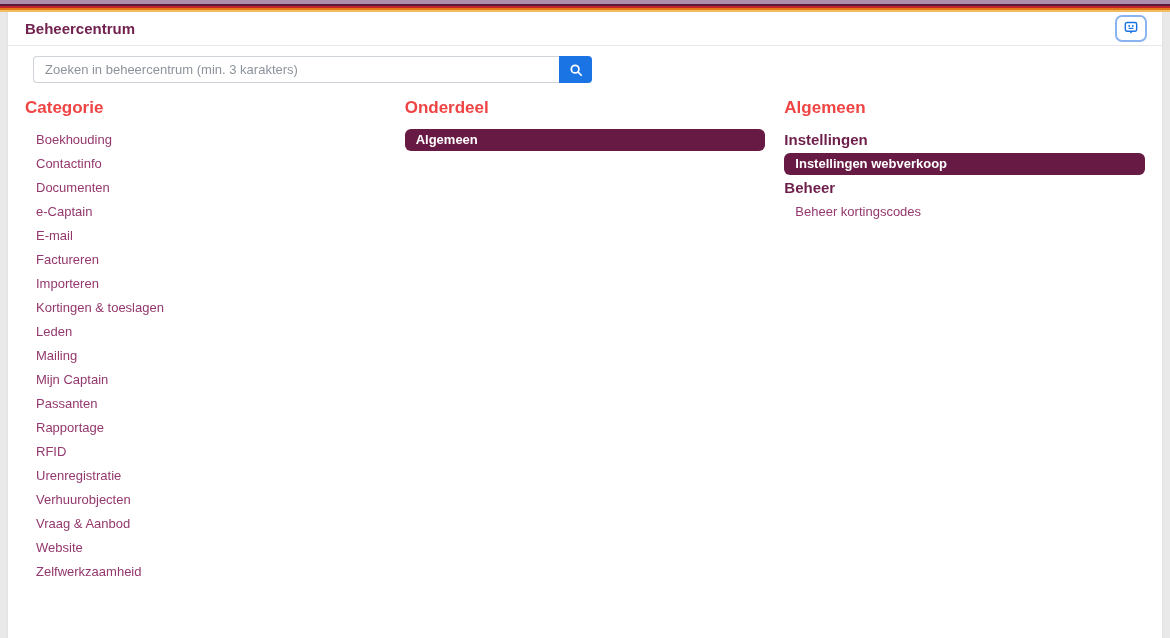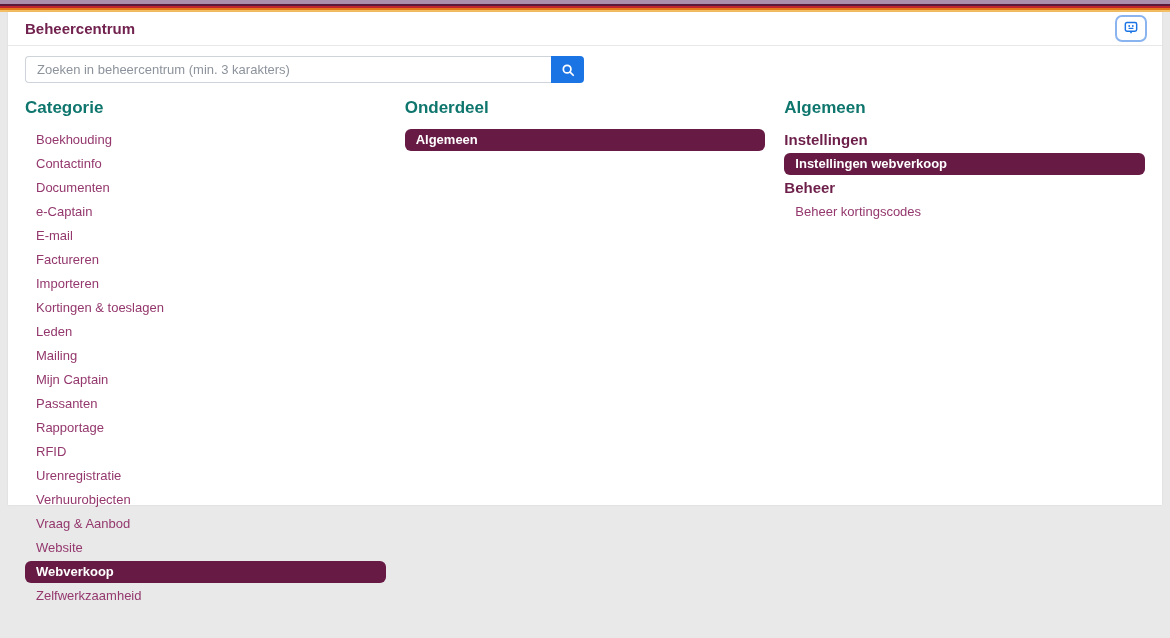--- a/index.html
+++ b/index.html
@@ -11,57 +11,57 @@
   }
   .top-stripe { width:100%; }
   .top-stripe span { display:block; width:100%; }
   .stripe-1 { height:4px; background:#ab8fad; }
   .stripe-2 { height:2px; background:#5c1b3d; }
   .stripe-3 { height:2px; background:#c0262d; }
   .stripe-4 { height:2px; background:#e2761b; }
   .stripe-5 { height:2px; background:#f3bf62; }
 
   .panel {
-    margin:0 8px; background:#ffffff; height:493px;
+    margin:0 8px; background:#ffffff; height:626px;
     box-shadow:0 0 2px rgba(0,0,0,.08);
   }
   .panel-header {
     display:flex; justify-content:space-between; align-items:center;
     height:34px; padding:0 15px 0 17px;
     border-bottom:1px solid #e8e8e8;
   }
   .page-title { font-size:15px; font-weight:bold; color:#72224f; margin:0; }
   .feedback-btn {
     width:32px; height:27px; background:#fff;
     border:2px solid #8ab4f0; border-radius:7px;
     display:flex; align-items:center; justify-content:center;
     cursor:pointer; padding:0;
   }
 
   .panel-body { padding:10px 9px 0 9px; }
 
-  .search-group { display:flex; width:559px; height:27px; margin-left:8px; }
+  .search-group { display:flex; width:559px; height:27px; margin-left:16px; }
   .search-input {
     flex:1; border:1px solid #ced4da; border-right:none;
     border-radius:4px 0 0 4px; padding:0 11px; font-size:13px;
     color:#495057; outline:none; font-family:"Liberation Sans", sans-serif;
   }
   .search-input::placeholder { color:#8d939c; }
   .search-btn {
     width:33px; border:none; background:#1b74e4;
     border-radius:0 4px 4px 0; cursor:pointer;
     display:flex; align-items:center; justify-content:center; padding:0;
   }
 
   .columns {
     display:grid; grid-template-columns:1fr 1fr 1fr; gap:19px;
     margin:15px 8px 0 8px;
   }
   .col-heading {
-    font-size:17px; font-weight:600; color:#0f766e;
+    font-size:17px; font-weight:600; color:#ef4444;
     margin:0 0 11px 0; line-height:20px;
   }
   .list-item {
     font-size:13px; color:#94386d; line-height:14px;
     padding:4px 11px; height:22px; margin-bottom:2px;
     border-radius:6px; cursor:pointer; white-space:nowrap;
     overflow:hidden; text-overflow:ellipsis;
   }
   .list-item.selected { background:#671a44; color:#ffffff; font-weight:bold; }
   .group-header {
@@ -124,21 +124,20 @@
             <div class="list-item">Leden</div>
             <div class="list-item">Mailing</div>
             <div class="list-item">Mijn Captain</div>
             <div class="list-item">Passanten</div>
             <div class="list-item">Rapportage</div>
             <div class="list-item">RFID</div>
             <div class="list-item">Urenregistratie</div>
             <div class="list-item">Verhuurobjecten</div>
             <div class="list-item">Vraag &amp; Aanbod</div>
             <div class="list-item">Website</div>
-            <div class="list-item selected">Webverkoop</div>
             <div class="list-item">Zelfwerkzaamheid</div>
           </div>
       </div>
 
       <div class="col">
         <h2 class="col-heading">Onderdeel</h2>
         <div id="onderdeel-list" class="item-list">
             <div class="list-item selected">Algemeen</div>
           </div>
       </div>

